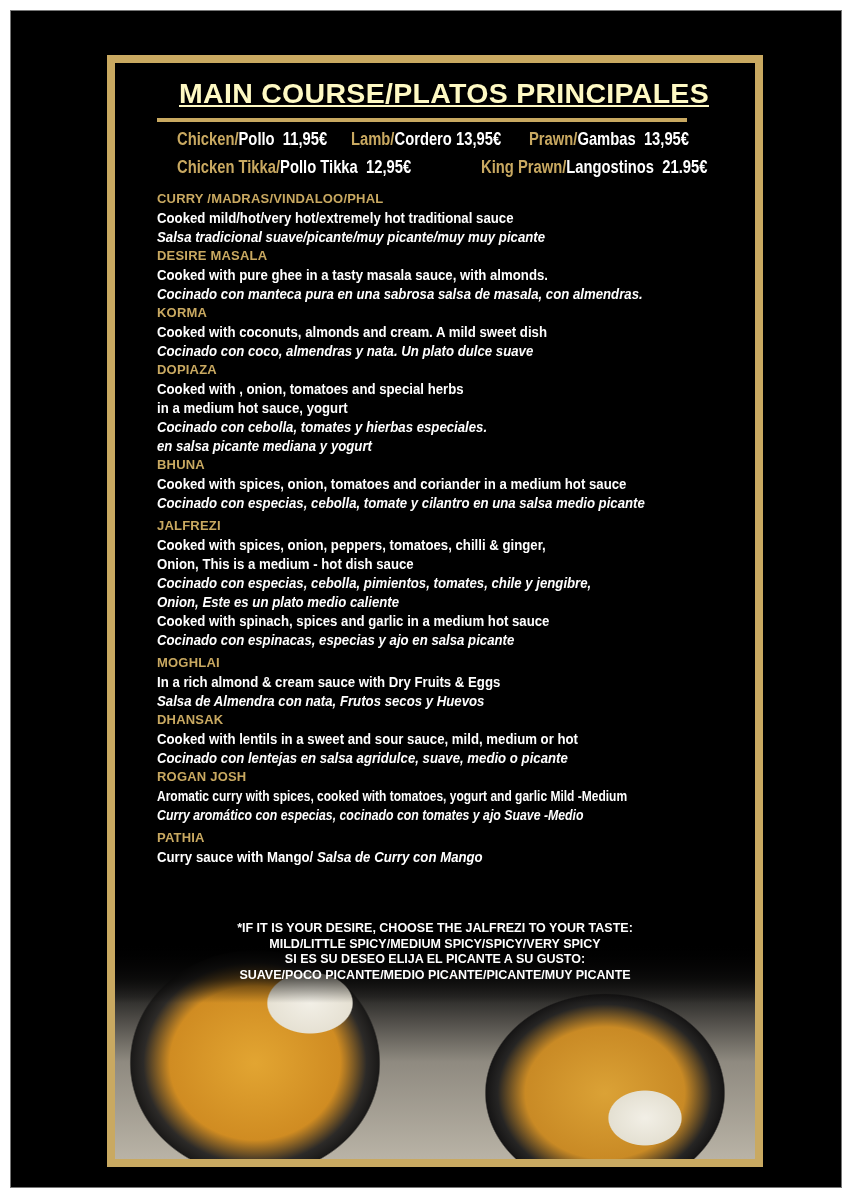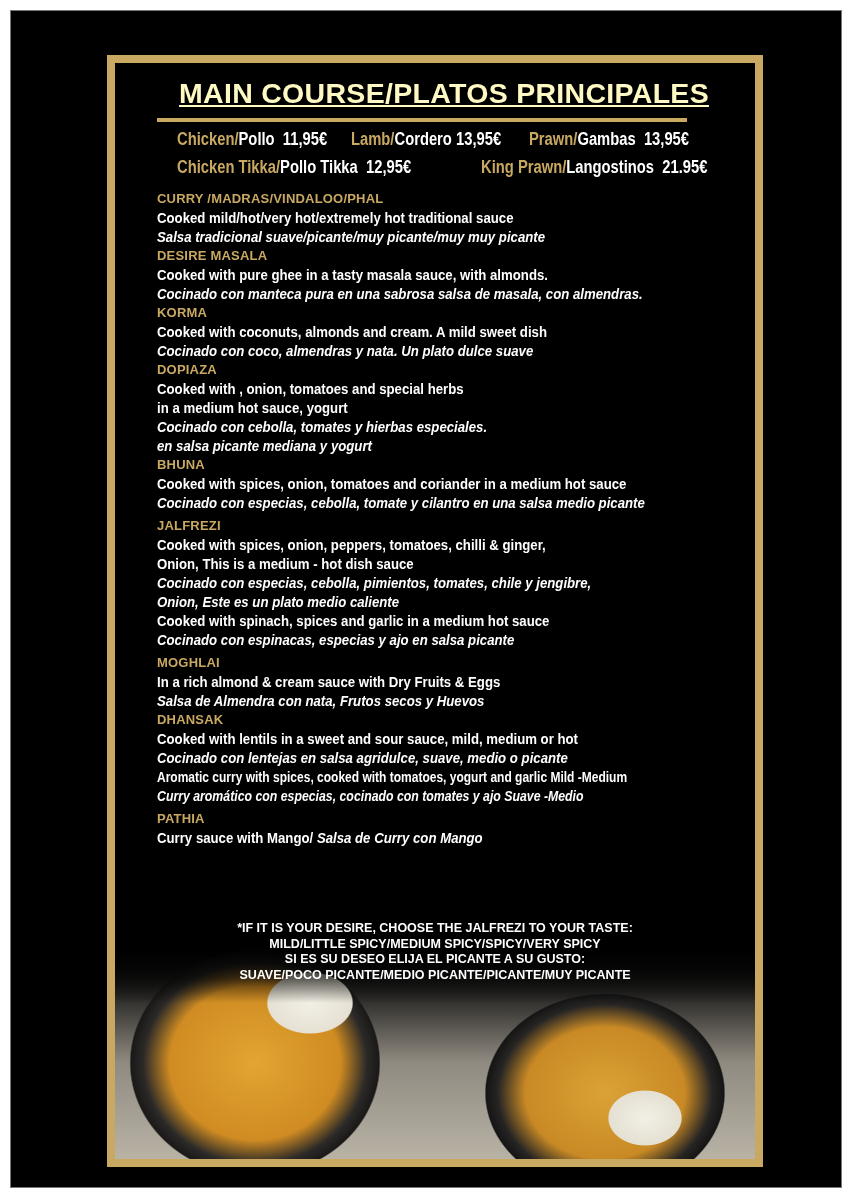--- a/index.html
+++ b/index.html
@@ -121,20 +121,21 @@
         <div class="dish-name">MOGHLAI</div>
         <div class="dish-line">In a rich almond &amp; cream sauce with Dry Fruits &amp; Eggs</div>
         <div class="dish-line es">Salsa de Almendra con nata, Frutos secos y Huevos</div>
       </div>
       <div class="dish">
         <div class="dish-name">DHANSAK</div>
         <div class="dish-line">Cooked with lentils in a sweet and sour sauce, mild, medium or hot</div>
         <div class="dish-line es">Cocinado con lentejas en salsa agridulce, suave, medio o picante</div>
       </div>
       <div class="dish">
+        <div class="dish-name">ROGAN JOSH</div>
         <div class="dish-line" style="transform:scaleX(0.8)">Aromatic curry with spices, cooked with tomatoes, yogurt and garlic Mild -Medium</div>
         <div class="dish-line es" style="transform:scaleX(0.82)">Curry aromático con especias, cocinado con tomates y ajo Suave -Medio</div>
       </div>
       <div class="gap"></div>
       <div class="dish">
         <div class="dish-name">PATHIA</div>
         <div class="dish-line"><span>Curry sauce with Mango/ </span><span style="font-style:italic">Salsa de Curry con Mango</span></div>
       </div>
     </div>
 

